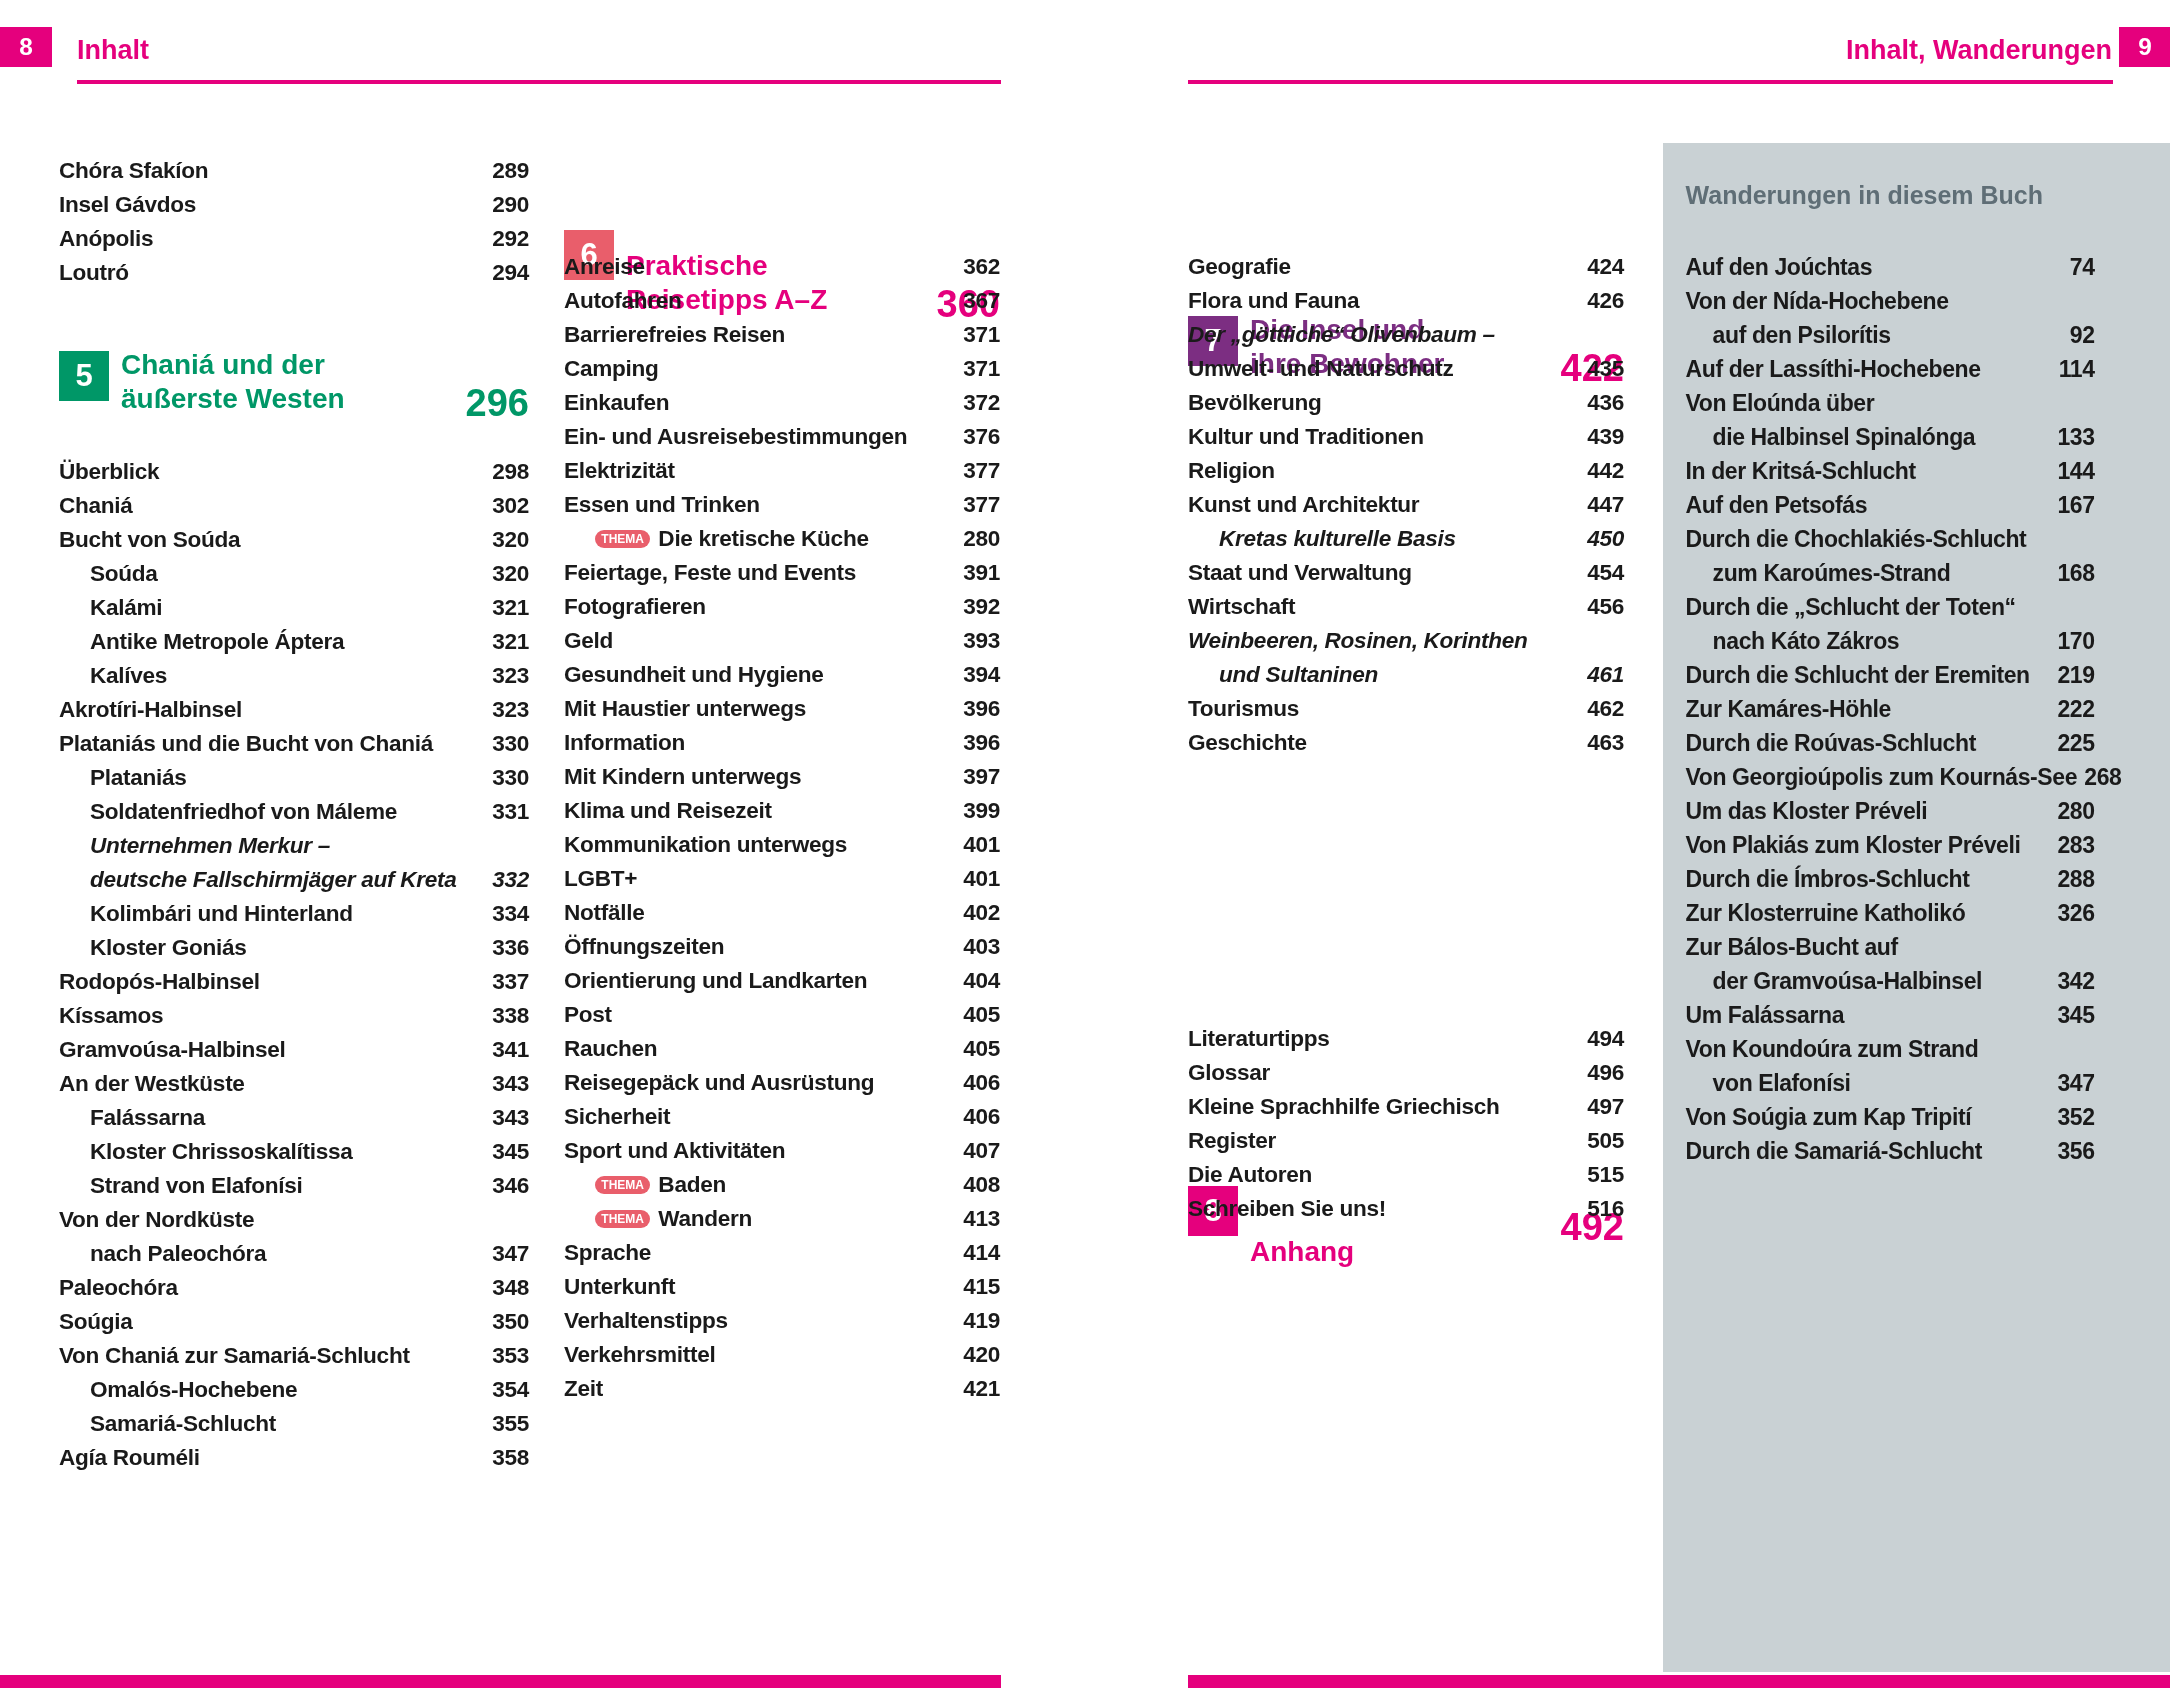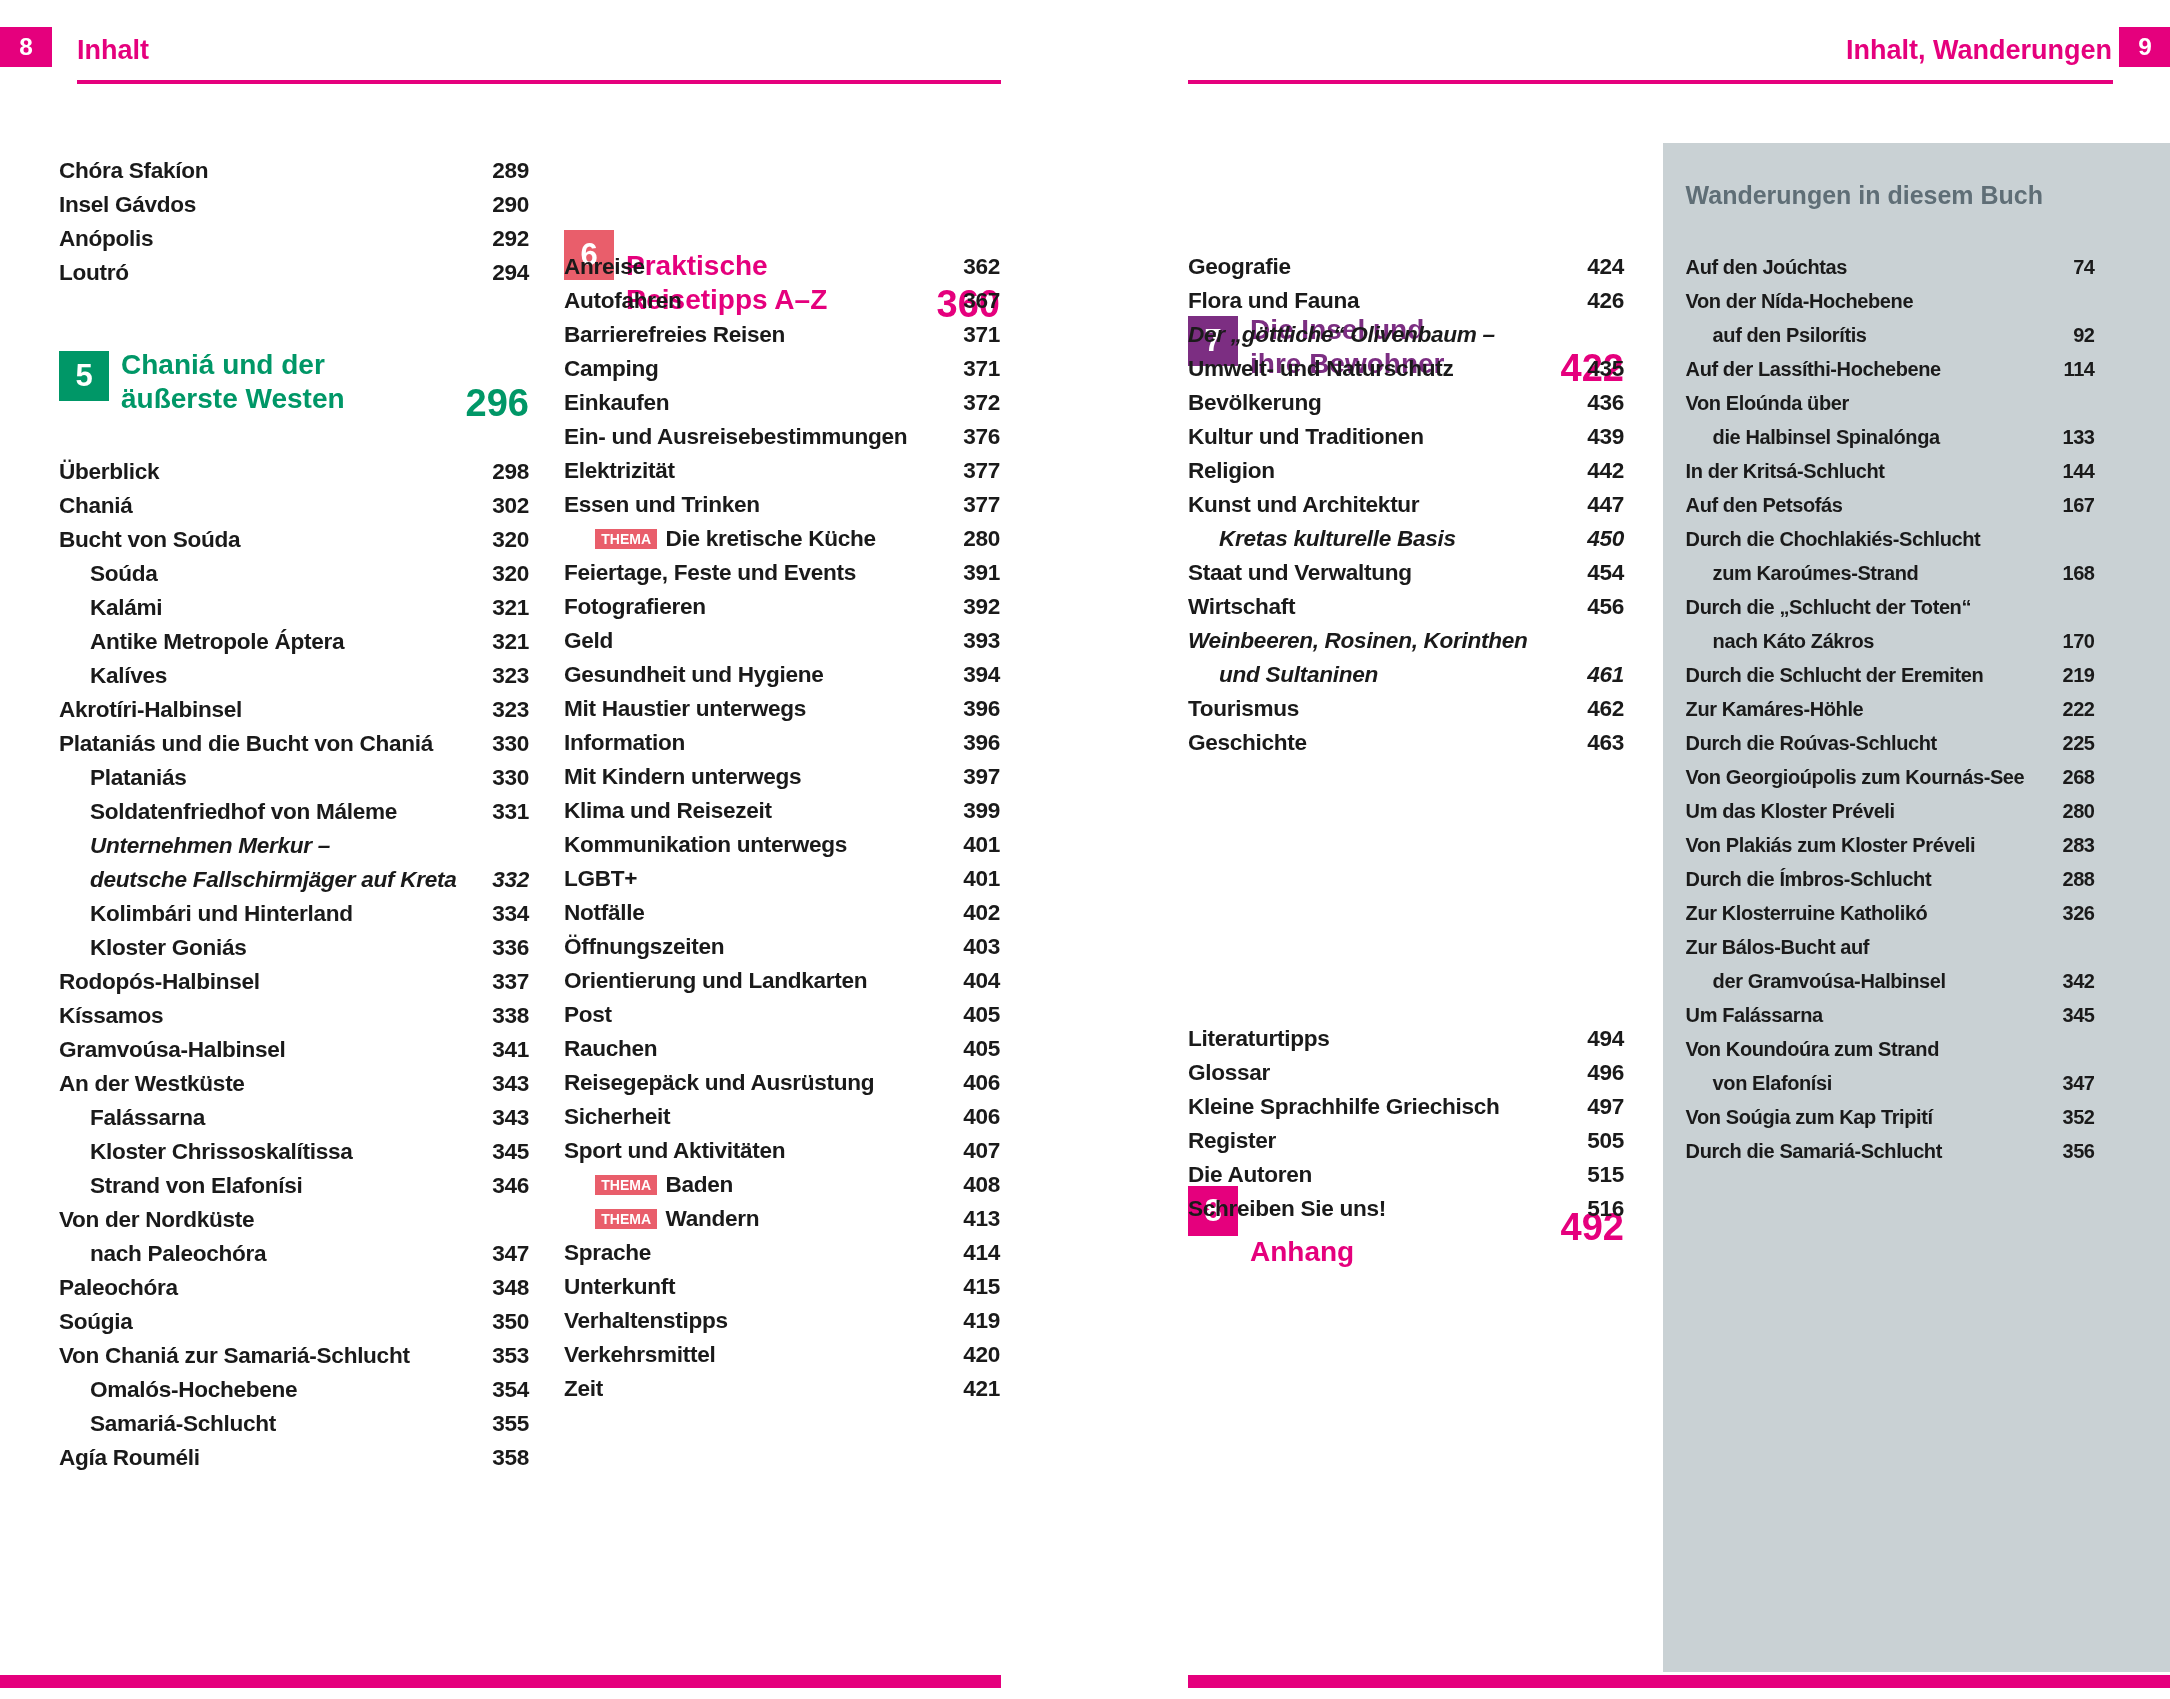--- a/index.html
+++ b/index.html
@@ -32,22 +32,22 @@
     display:flex;align-items:center;height:34px;
     font-size:22.6px;font-weight:bold;letter-spacing:-0.3px;white-space:nowrap;
   }
   .row .lbl{white-space:nowrap;}
   .row .fill{flex:1 1 auto;min-width:7.2px;}
   .row .num{white-space:nowrap;text-align:right;}
   .row.ind{padding-left:31px;}
   .row.it{font-style:italic;}
   .badge{
     display:inline-block;background:var(--coral);color:#fff;
-    font-size:14px;font-weight:bold;font-style:normal;line-height:1;
-    padding:3.6px 6.3px 2.7px;border-radius:0;margin-right:8.1px;letter-spacing:0;
+    font-size:12px;font-weight:bold;font-style:normal;line-height:1;
+    padding:3.6px 6.3px 2.7px;border-radius:9px;margin-right:8.1px;letter-spacing:0;
   }
 
   
   .sec{position:relative;}
   .sec .box{
     position:absolute;left:0;top:0;width:50px;height:50px;color:#fff;
     font-size:31px;font-weight:bold;display:flex;align-items:center;justify-content:center;
   }
   .sec .l1{position:absolute;left:62px;top:-2.7px;font-size:28px;font-weight:bold;line-height:33px;white-space:nowrap;}
   .sec .l2{position:absolute;left:62px;top:31px;font-size:28px;font-weight:bold;line-height:33px;white-space:nowrap;}
@@ -65,21 +65,21 @@
 
   
   .sidebar{
     left:1663px;top:143px;width:512px;height:1529px;background:var(--sidebar_bg);
   }
   .sb-title{
     position:absolute;left:22.6px;top:38px;font-size:25px;font-weight:bold;
     color:var(--sidebar_title);white-space:nowrap;
   }
   .sb-list{position:absolute;left:22.6px;top:107px;width:409px;}
-  .sb-list .row{font-size:20px;letter-spacing:-0.4px;}
+  .sb-list .row{font-size:23px;letter-spacing:-0.4px;}
   .sb-list .row.ind{padding-left:27px;}
 </style>
 </head>
 <body>
 
 <div class="tab abs" style="left:0;top:27px;">8</div>
 <div class="hdr abs" style="left:77px;top:30px;">Inhalt</div>
 <div class="rule abs" style="left:77px;top:80px;width:924px;"></div>
 
 <div class="tab abs" style="left:2119px;top:27px;">9</div>

